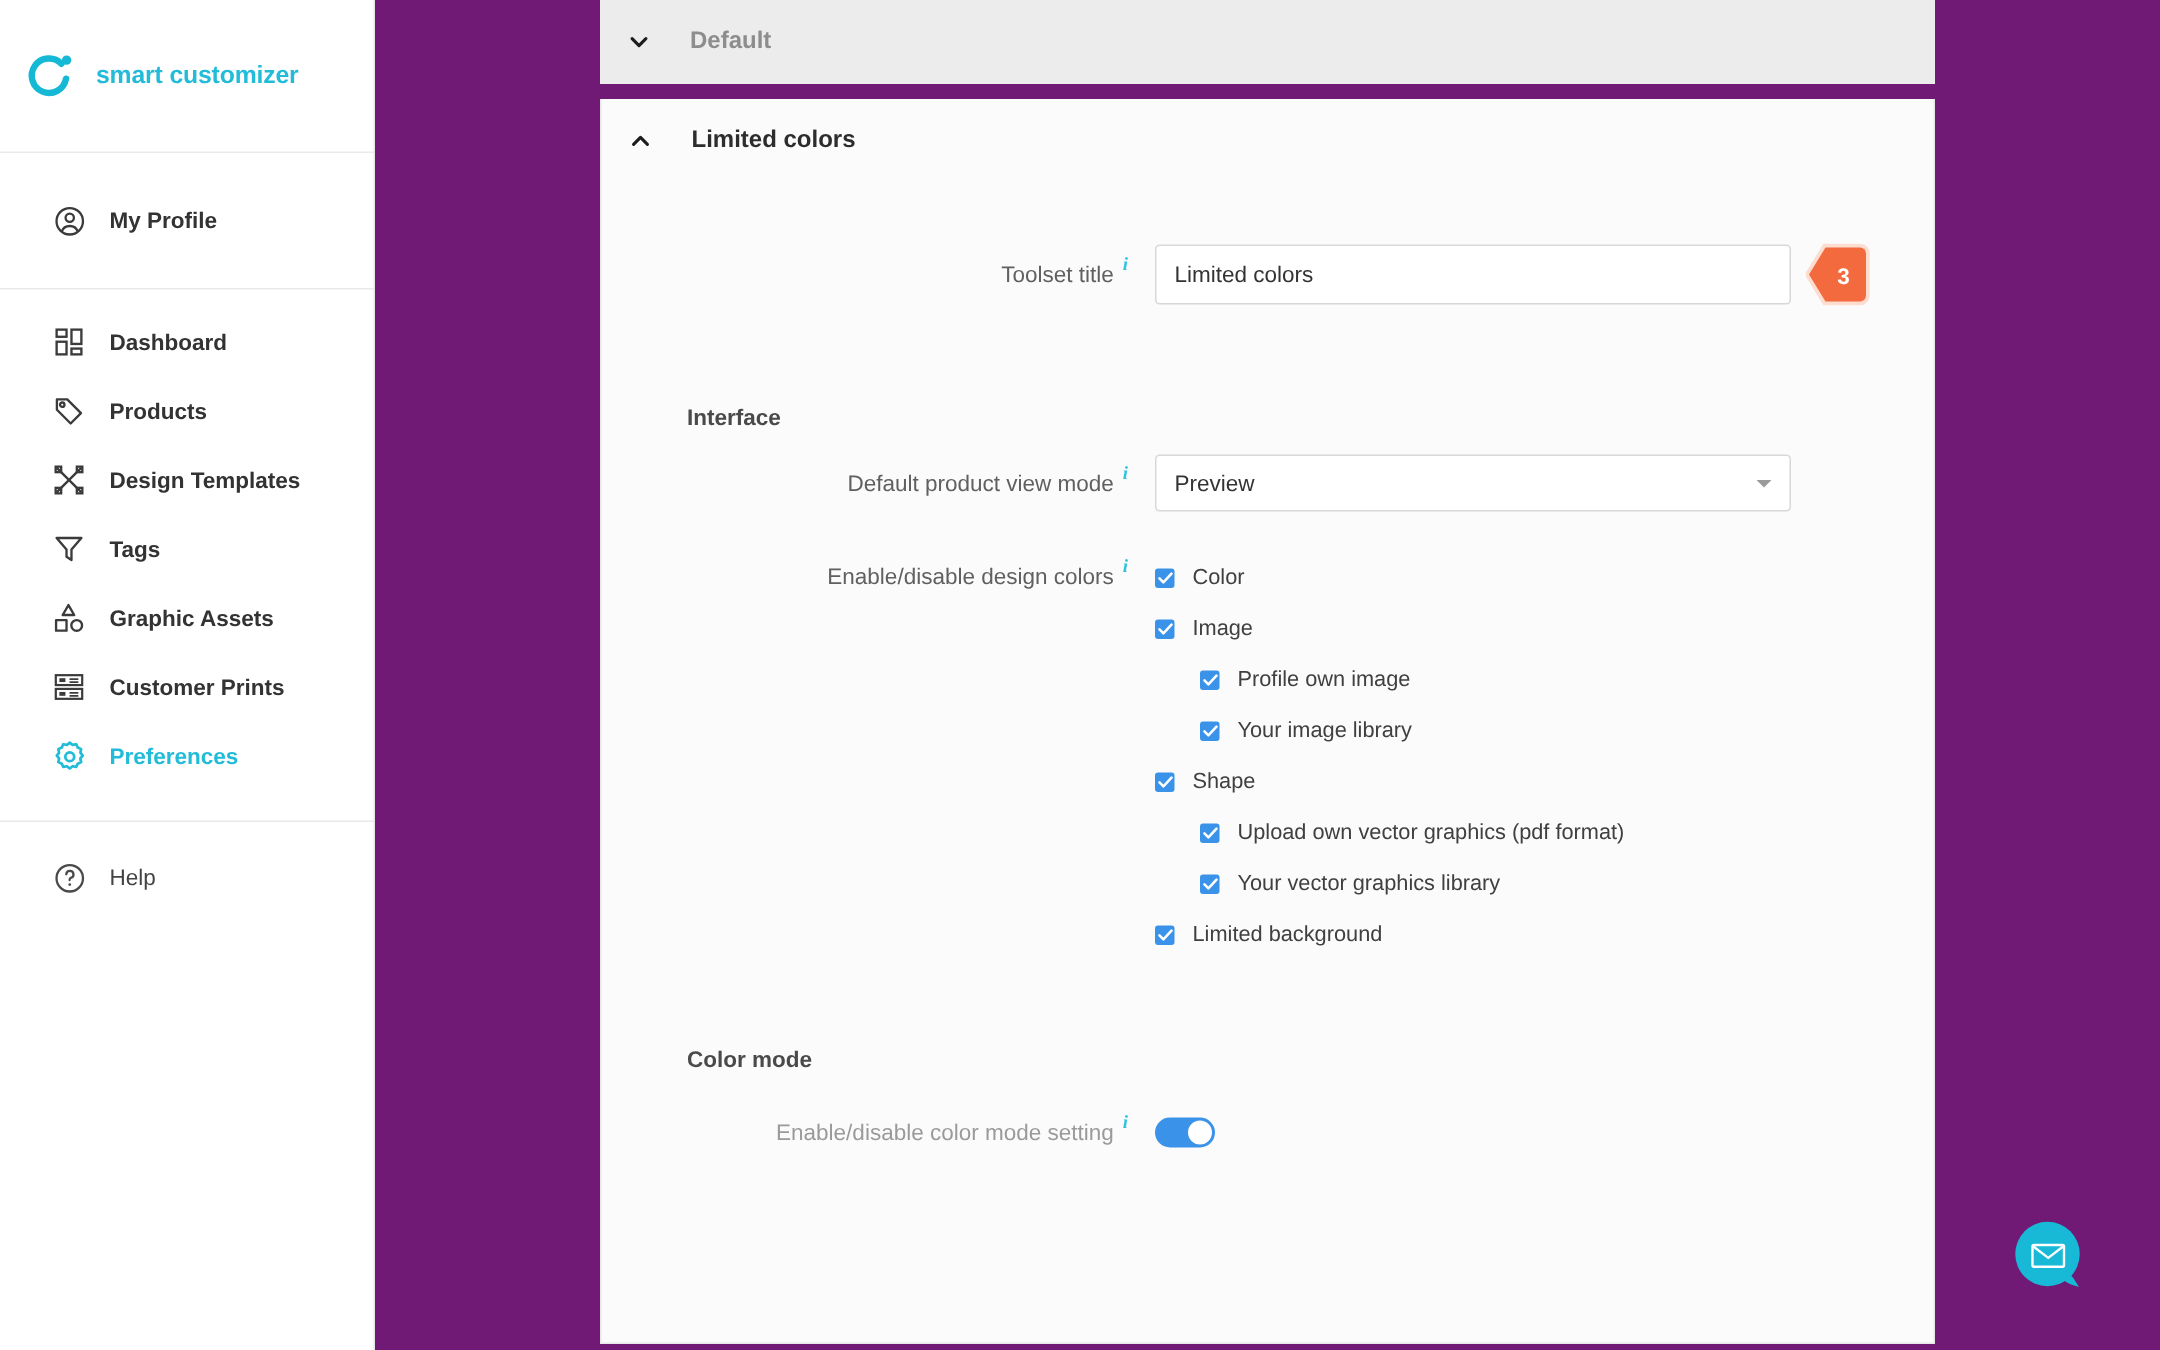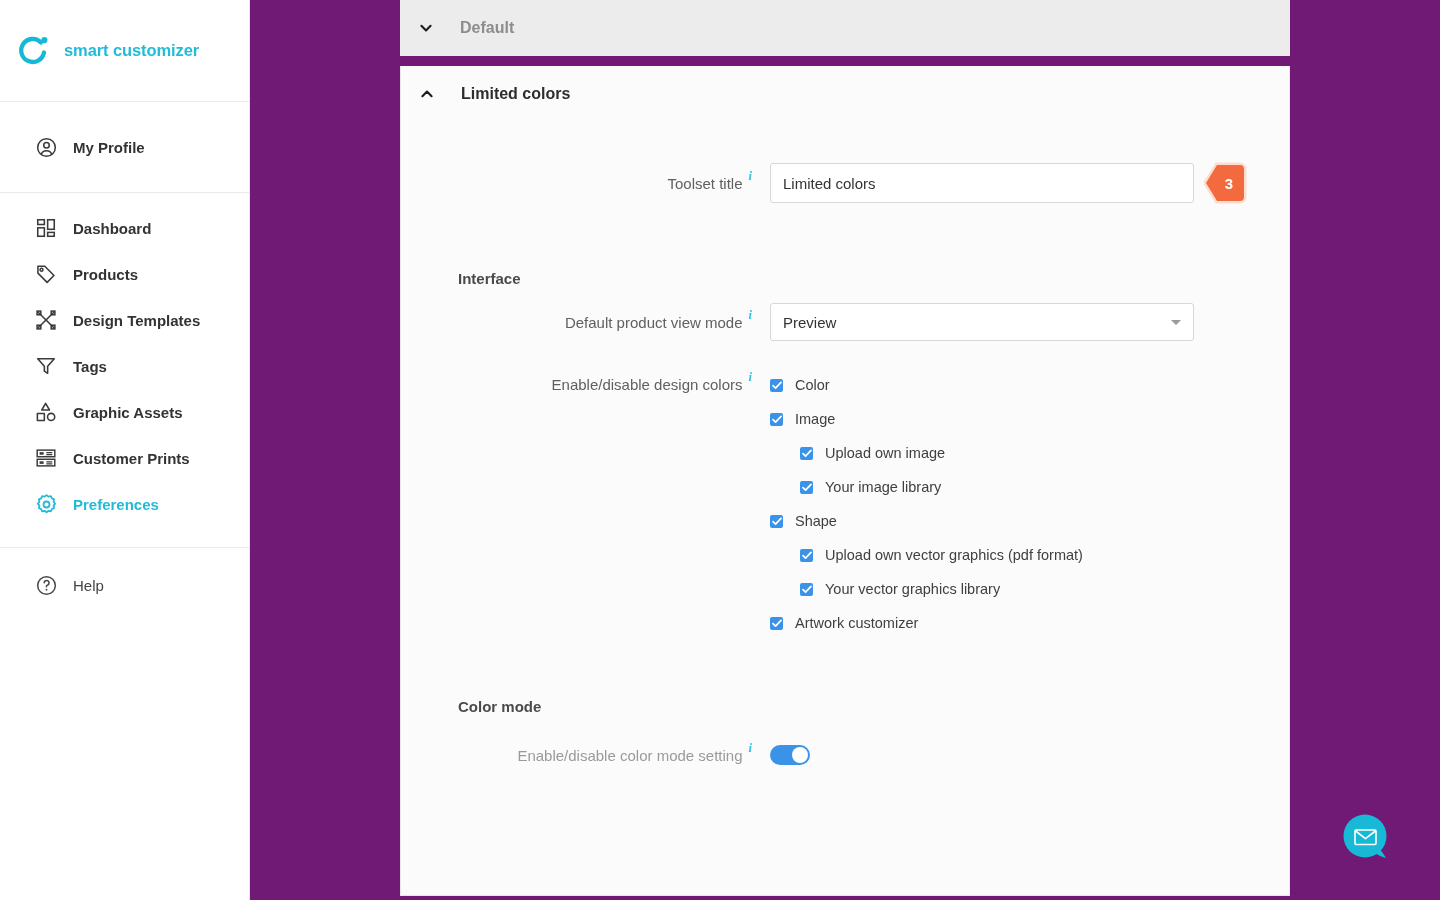--- a/index.html
+++ b/index.html
@@ -383,21 +383,21 @@
                 </span>
                 <span class="cb-label">Image</span>
               </div>
 
               <div class="cb-row" style="margin-left:30px;">
                 <span class="cbox">
                   <svg width="10" height="9" viewBox="0 0 10 9">
                       <path d="M1 4.6l2.6 2.6L9 1.4" fill="none" stroke="#fff" stroke-width="1.7" stroke-linecap="round" stroke-linejoin="round"></path>
                     </svg>
                 </span>
-                <span class="cb-label">Upload own image</span>
+                <span class="cb-label">Profile own image</span>
               </div>
 
               <div class="cb-row" style="margin-left:30px;">
                 <span class="cbox">
                   <svg width="10" height="9" viewBox="0 0 10 9">
                       <path d="M1 4.6l2.6 2.6L9 1.4" fill="none" stroke="#fff" stroke-width="1.7" stroke-linecap="round" stroke-linejoin="round"></path>
                     </svg>
                 </span>
                 <span class="cb-label">Your image library</span>
               </div>
@@ -428,21 +428,21 @@
                 </span>
                 <span class="cb-label">Your vector graphics library</span>
               </div>
 
               <div class="cb-row">
                 <span class="cbox">
                   <svg width="10" height="9" viewBox="0 0 10 9">
                       <path d="M1 4.6l2.6 2.6L9 1.4" fill="none" stroke="#fff" stroke-width="1.7" stroke-linecap="round" stroke-linejoin="round"></path>
                     </svg>
                 </span>
-                <span class="cb-label">Artwork customizer</span>
+                <span class="cb-label">Limited background</span>
               </div>
 
             </div>
           </div>
 
           <div class="section-title" style="margin-left:57px;margin-top:58px;">Color mode</div>
 
           <div class="field-row" style="margin-top:30px;">
             <div class="field-label" style="width:351px;color:#9a9a9a;">
               <span>Enable/disable color mode setting</span>

